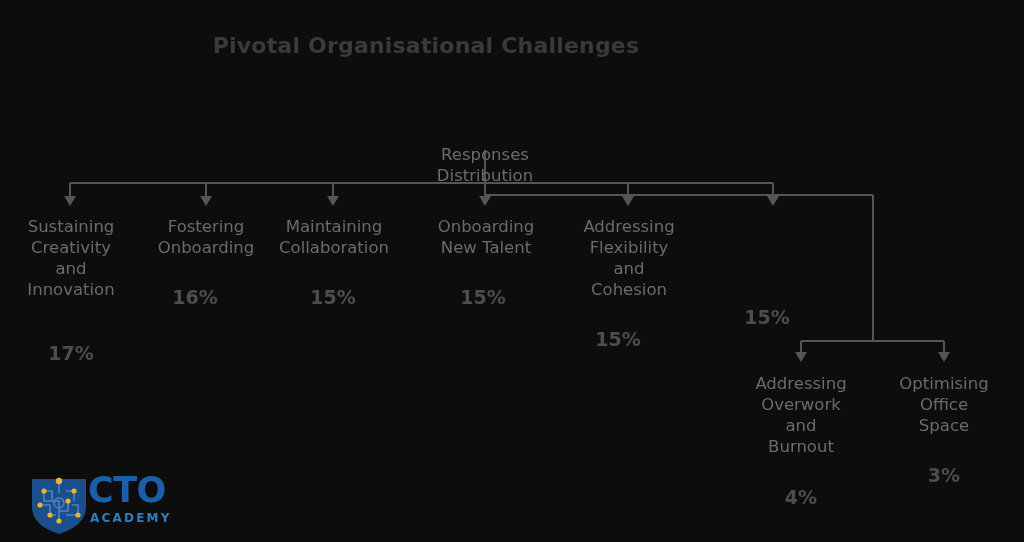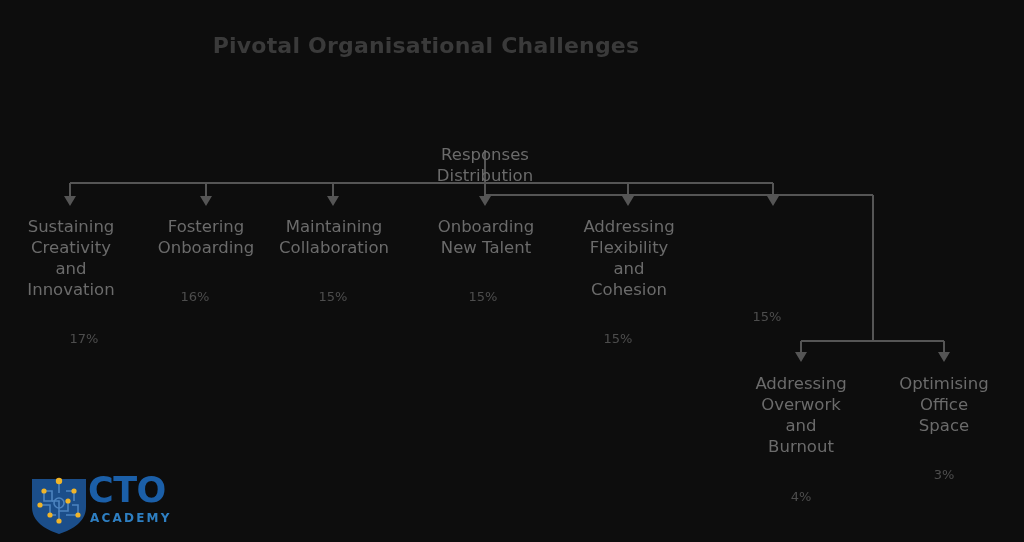--- a/index.html
+++ b/index.html
@@ -41,22 +41,22 @@
     color: #6b6b6b;
     font-size: 16.5px;
     line-height: 21px;
     font-weight: normal;
     white-space: pre-line;
   }
   .pct {
     position: absolute;
     text-align: center;
     color: #4d4d4d;
-    font-size: 13px;
-    font-weight: normal;
+    font-size: 19px;
+    font-weight: bold;
     line-height: 18px;
   }
   
   #logo {
     position: absolute;
     left: 28px;
     top: 468px;
     width: 152px;
     height: 70px;
   }
@@ -137,21 +137,21 @@
     </g>
   </svg>
 
   <div class="node" style="left:405px; top:104px; width:160px;margin-top:40px;">Responses
 Distribution</div>
 
   <div class="node" style="left:0px;   top:216px; width:142px;">Sustaining
 Creativity
 and
 Innovation</div>
-  <div class="pct" style="left:0px;   top:330px; width:142px;padding-left:13px;">17%</div>
+  <div class="pct" style="left:0px;   top:344px; width:142px;">17%</div>
 
   <div class="node" style="left:136px; top:216px; width:140px;">Fostering
 Onboarding</div>
   <div class="pct" style="left:136px; top:288px; width:118px;">16%</div>
 
   <div class="node" style="left:263px; top:216px; width:142px;">Maintaining
 Collaboration</div>
   <div class="pct" style="left:263px; top:288px; width:140px;">15%</div>
 
   <div class="node" style="left:413px; top:216px; width:146px;">Onboarding

